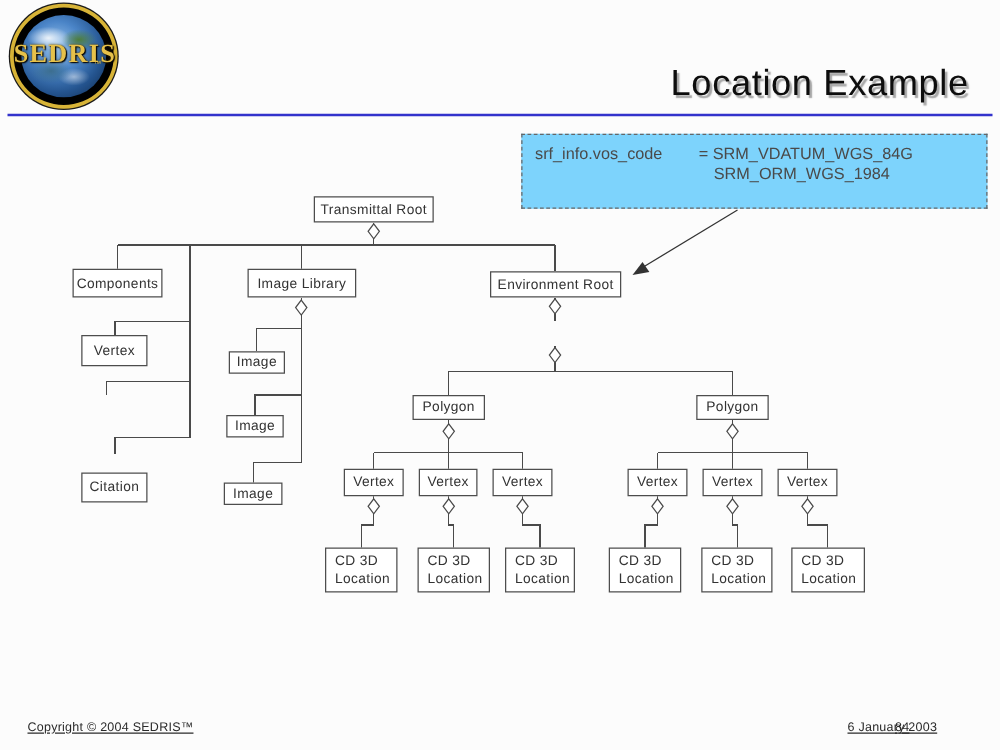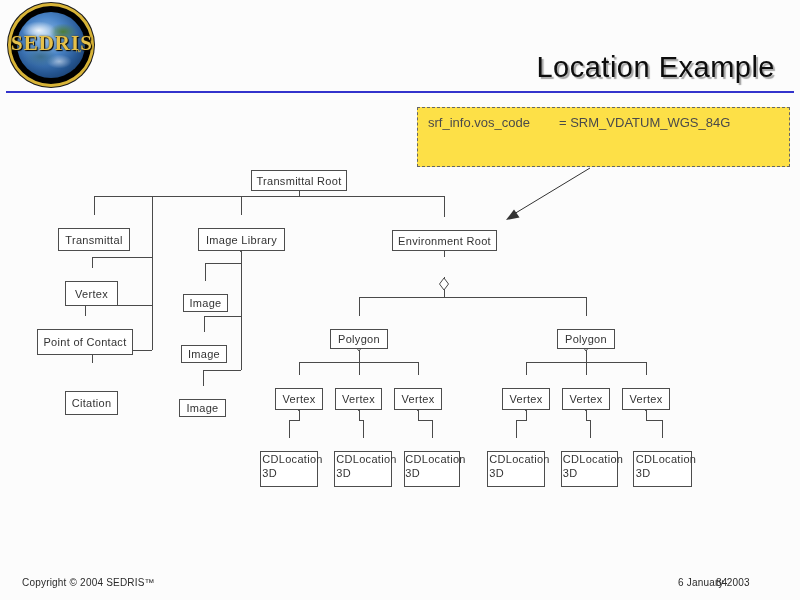--- a/index.html
+++ b/index.html
@@ -20,33 +20,33 @@
   .logo-text{position:absolute;left:0;right:0;top:50%;transform:translateY(-58%);
     text-align:center;font-family:"Liberation Serif",serif;font-weight:bold;font-size:21px;
     color:#e6c14a;letter-spacing:1px;text-shadow:1px 1px 1px #000,0 0 2px #5c4400;}
   .logo-tm{position:absolute;right:10px;top:55%;font-size:6px;color:#e6c14a;}
   
   .title{position:absolute;top:51px;right:25px;font-size:29px;font-weight:normal;color:#0d0d0d;
     letter-spacing:.5px;text-shadow:2px 2px 1px rgba(60,60,60,.45);}
   .rule{position:absolute;left:6px;right:6px;top:91px;height:2px;background:#3333cc;}
   
   .annotation{position:absolute;left:417px;top:107px;width:373px;height:60px;box-sizing:border-box;
-    border:1px dashed #666;background:#fde047;padding:7px 0 0 10px;font-size:13px;color:#4a4a4a;
+    border:1px dashed #666;background:#7dd3fc;padding:7px 0 0 10px;font-size:13px;color:#4a4a4a;
     line-height:16px;white-space:nowrap;}
   .ann-label{display:inline-block;width:131px;}
   .ann-indent{padding-left:12px;}
   
   .node{position:absolute;box-sizing:border-box;border:1px solid #4d4d4d;background:#fff;
     color:#333;font-size:11px;letter-spacing:.3px;display:flex;align-items:center;
-    justify-content:center;text-align:center;z-index:2;margin-top:13px;}
-  .node.cd{flex-direction:row;align-items:flex-start;justify-content:center;
+    justify-content:center;text-align:center;z-index:2;}
+  .node.cd{flex-direction:column;align-items:flex-start;justify-content:center;
     padding-left:7px;line-height:14px;text-align:left;}
   svg.wires{position:absolute;left:0;top:0;z-index:1;}
   
-  .ft{position:absolute;top:577px;font-size:10px;color:#2a2a2a;letter-spacing:.2px;}
+  .ft{position:absolute;top:577px;font-size:10px;color:#2a2a2a;letter-spacing:.2px;text-decoration:underline;}
   .ft-copy{left:22px;}
   .ft-center{left:338px;}
   .ft-date{left:678px;}
   .ft-page{left:716px;}
 </style>
 </head>
 <body>
 
 <div class="slide">
 
@@ -54,20 +54,21 @@
     <div class="logo-earth"></div>
     <div class="logo-text">SEDRIS</div>
     <div class="logo-tm">™</div>
   </div>
 
   <div class="title">Location Example</div>
   <div class="rule"></div>
 
   <div class="annotation">
     <div><span class="ann-label">srf_info.vos_code</span><span>= SRM_VDATUM_WGS_84G</span></div>
+    <div><span class="ann-label"></span><span class="ann-indent">SRM_ORM_WGS_1984</span></div>
   </div>
 
   <svg class="wires" width="800" height="600">
     <g stroke="#4a4a4a" stroke-width="1" fill="none" shape-rendering="crispEdges">
       <path d="M299 178 V196 M94 196 H444 M94 196 V215 M241 196 V215 M444 196 V217 M152 196 V350 M152 257 H92 V268 M152 305 H85 V316 M152 350 H92 V363"></path>
       <path d="M241 238 V370 M241 263 H205 V281 M241 316 H204 V332 M241 370 H203 V386"></path>
       <path d="M444 238 V257 M444 277 V297 M359 297 H586 M359 297 V316 M586 297 V316"></path>
       <path d="M359 336 V362 M299 362 H418 M299 362 V375 M359 362 V375 M418 362 V375"></path>
       <path d="M586 336 V362 M526 362 H646 M526 362 V375 M586 362 V375 M646 362 V375"></path>
       <path d="M299 397 V420 H289 V438 M359 397 V420 H363 V438 M418 397 V420 H432 V438 M526 397 V420 H516 V438 M586 397 V420 H590 V438 M646 397 V420 H662 V438"></path>
@@ -86,25 +87,24 @@
       <polygon points="586,399 590.5,405 586,411 581.5,405"></polygon>
       <polygon points="646,399 650.5,405 646,411 641.5,405"></polygon>
     </g>
     <g>
       <line x1="590" y1="168" x2="514" y2="214" stroke="#333333" stroke-width="1"></line>
       <polygon points="506,220 514,209.5 519.5,217.5" fill="#333333"></polygon>
     </g>
   </svg>
 
   <div class="node" style="left:251px;top:157px;width:96px;height:21px">Transmittal Root</div>
-  <div class="node" style="left:58px;top:215px;width:72px;height:23px">Transmittal</div>
+  <div class="node" style="left:58px;top:215px;width:72px;height:23px">Components</div>
   <div class="node" style="left:198px;top:215px;width:87px;height:23px">Image Library</div>
   <div class="node" style="left:392px;top:217px;width:105px;height:21px">Environment Root</div>
   <div class="node" style="left:65px;top:268px;width:53px;height:25px">Vertex</div>
-  <div class="node" style="left:37px;top:316px;width:96px;height:26px">Point of Contact</div>
   <div class="node" style="left:65px;top:378px;width:53px;height:24px">Citation</div>
   <div class="node" style="left:183px;top:281px;width:45px;height:18px">Image</div>
   <div class="node" style="left:181px;top:332px;width:46px;height:18px">Image</div>
   <div class="node" style="left:179px;top:386px;width:47px;height:18px">Image</div>
   <div class="node" style="left:330px;top:316px;width:58px;height:20px">Polygon</div>
   <div class="node" style="left:557px;top:316px;width:58px;height:20px">Polygon</div>
   <div class="node" style="left:275px;top:375px;width:48px;height:22px">Vertex</div>
   <div class="node" style="left:335px;top:375px;width:47px;height:22px">Vertex</div>
   <div class="node" style="left:394px;top:375px;width:48px;height:22px">Vertex</div>
   <div class="node" style="left:502px;top:375px;width:48px;height:22px">Vertex</div>

